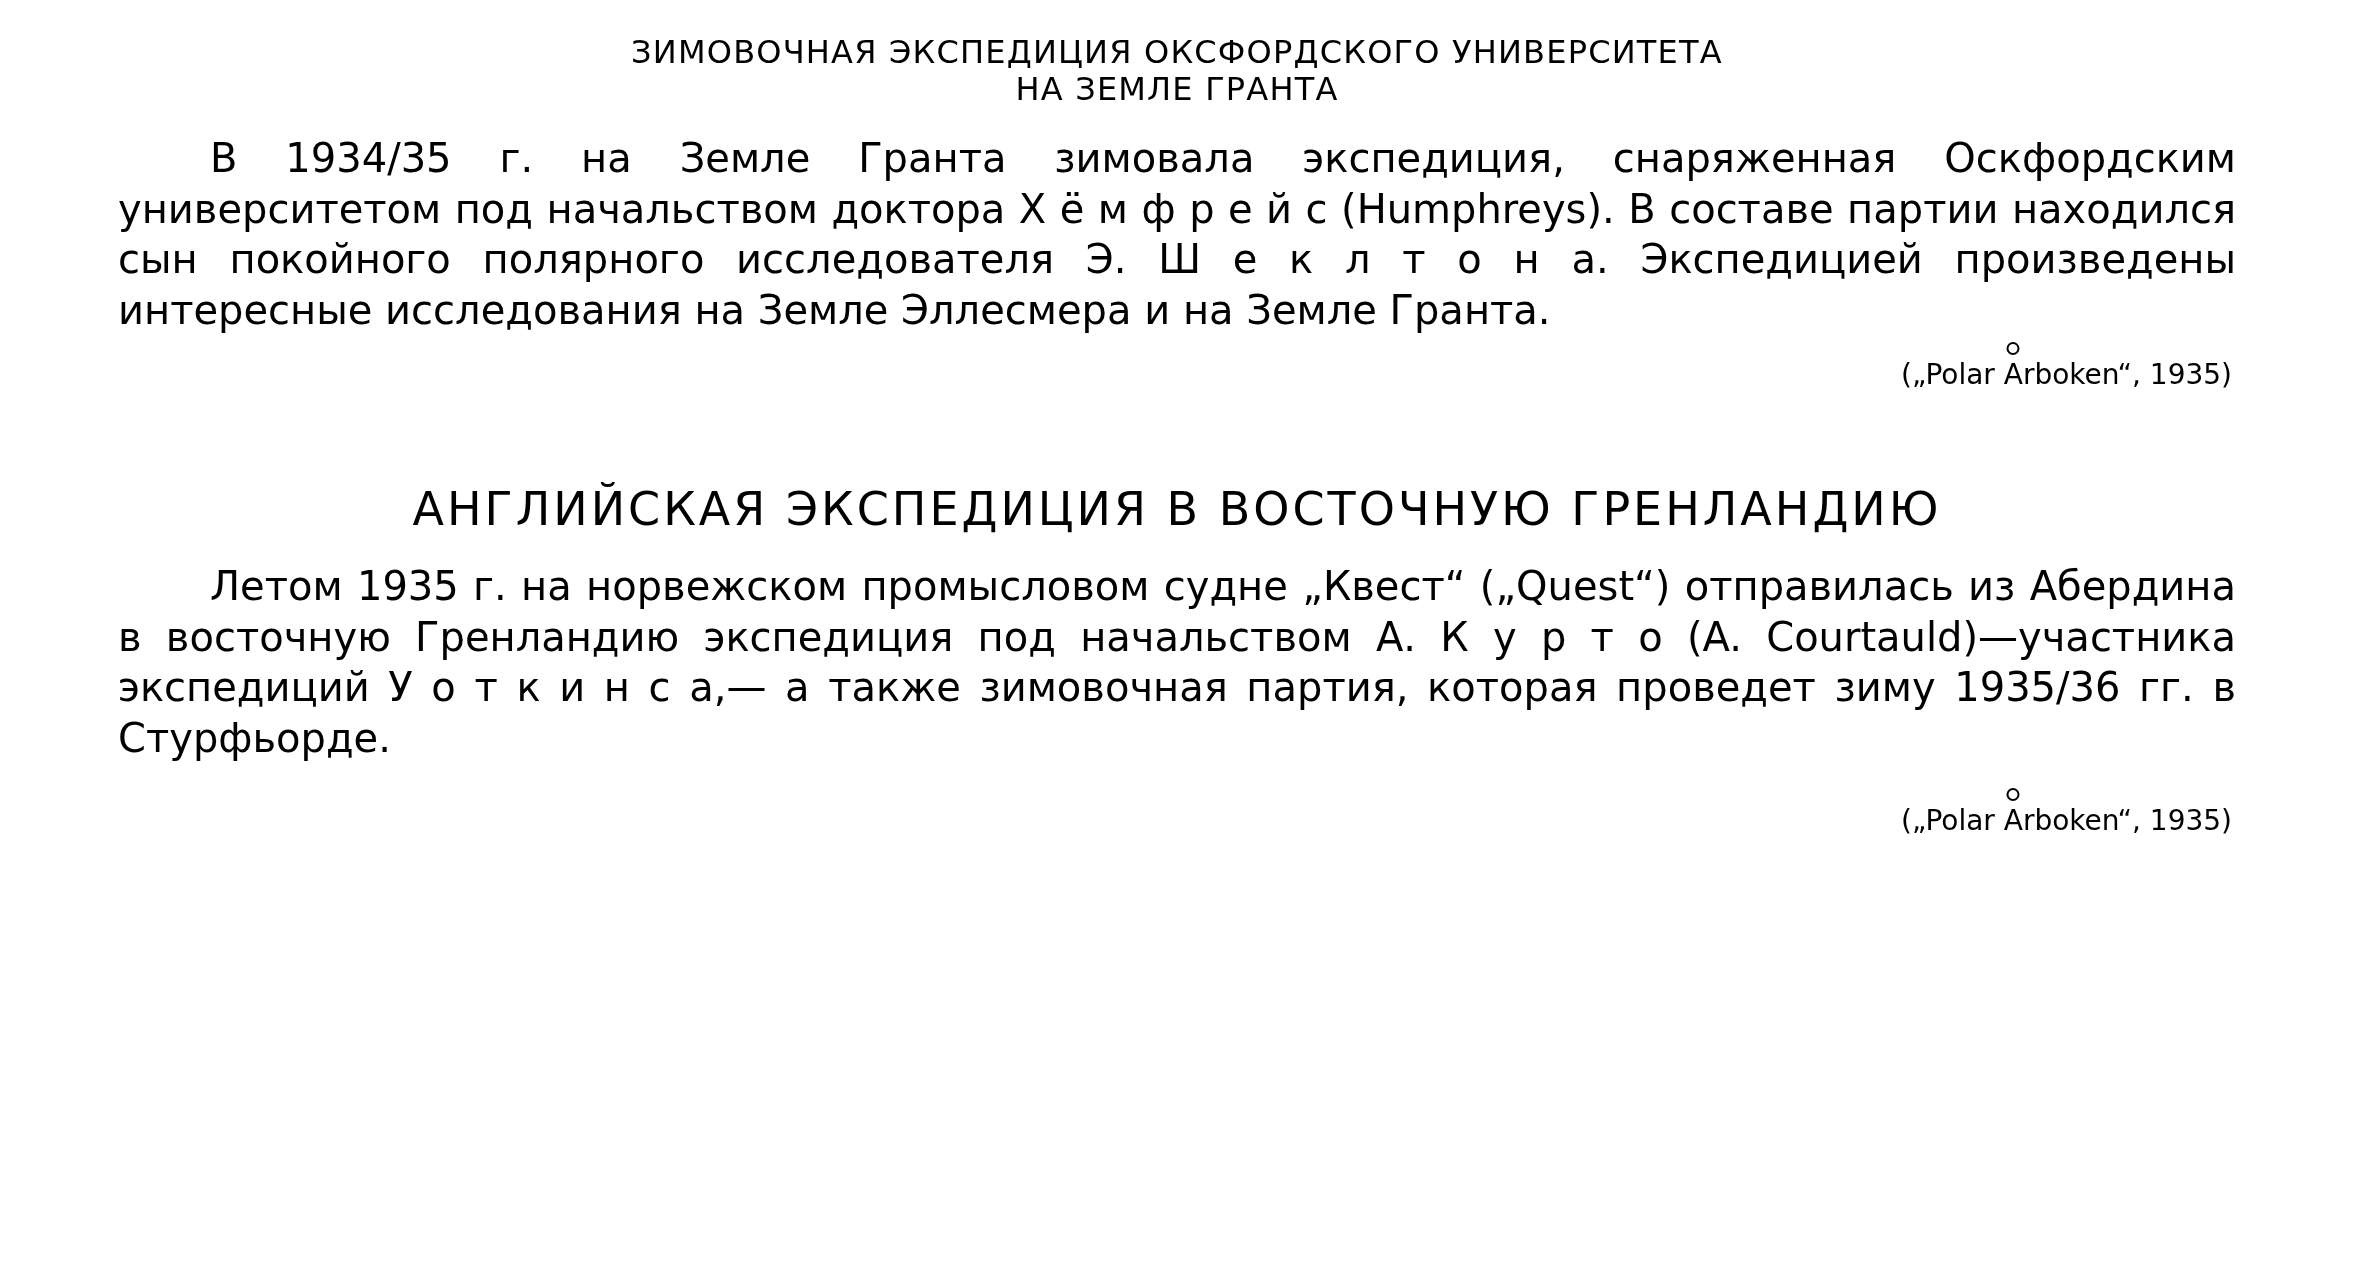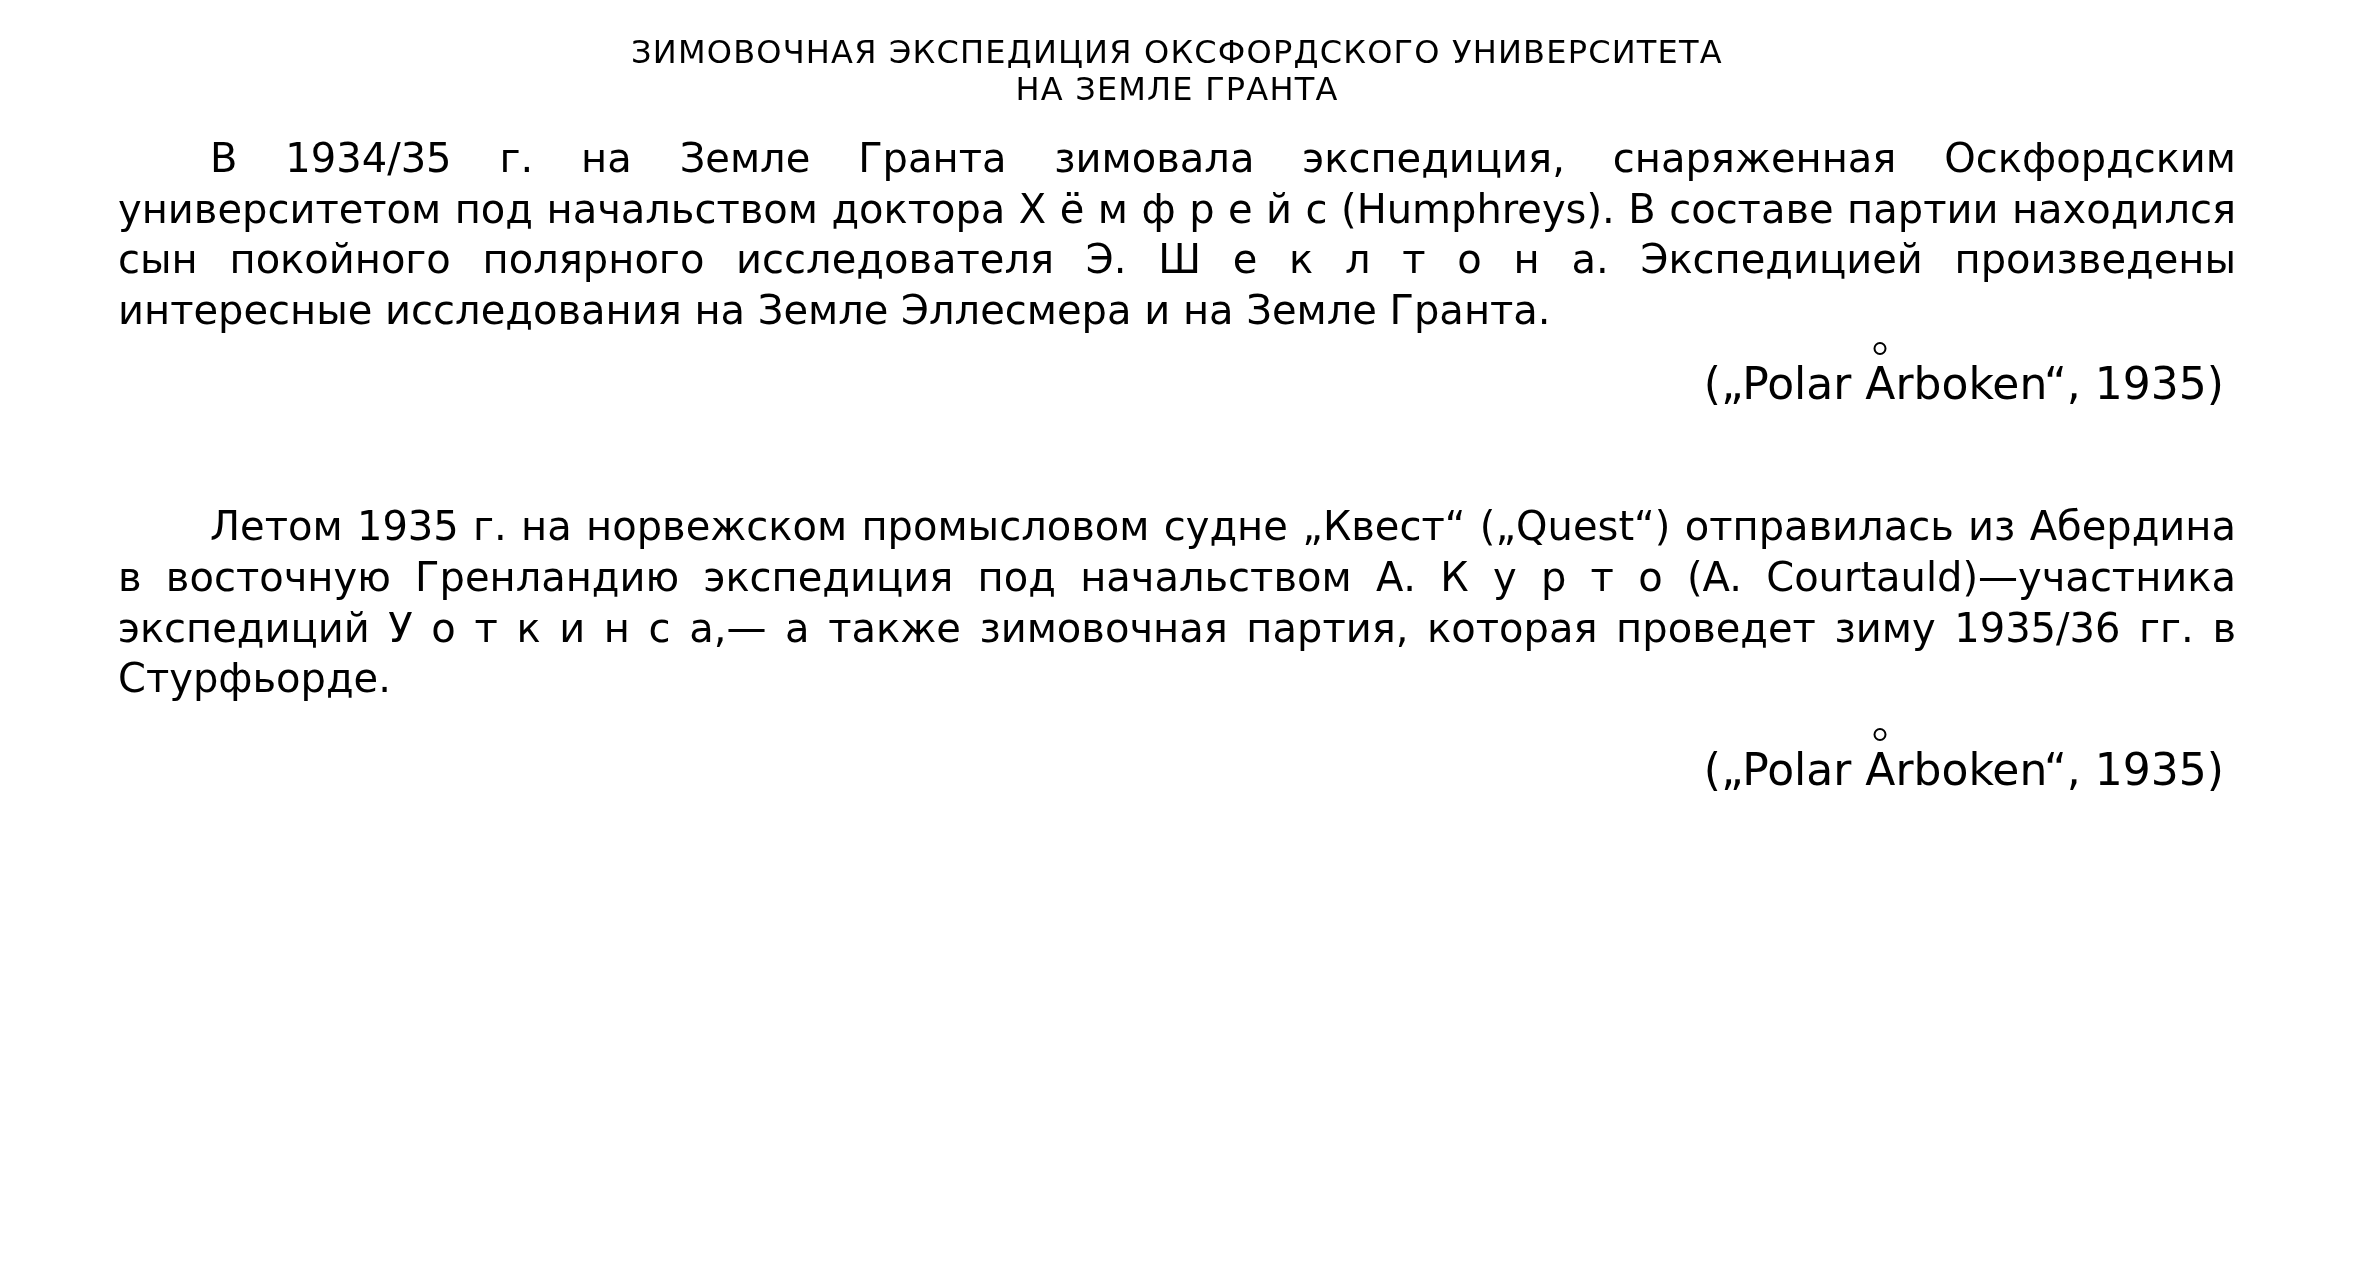--- a/index.html
+++ b/index.html
@@ -53,23 +53,23 @@
   }
   .first-block {
     margin-top: 24px;
   }
   .indent {
     display: inline-block;
     width: 92px;
   }
   .source {
     font-family: "DejaVu Sans", sans-serif;
-    font-size: 44px;
+    font-size: 28px;
     text-align: right;
-    margin: 12px;
+    margin: 4px;
   }
   .source.s1 { margin-top: 22px; }
   .source.s2 { margin-top: 40px; }
   .ring {
     position: relative;
     display: inline-block;
   }
   .ring::after {
     content: "";
     position: absolute;
@@ -90,17 +90,18 @@
 <div class="page">
 
   <div class="article">
     <h1 class="title">ЗИМОВОЧНАЯ ЭКСПЕДИЦИЯ ОКСФОРДСКОГО УНИВЕРСИТЕТА
 НА ЗЕМЛЕ ГРАНТА</h1>
     <p class="body-text first-block"><span class="indent"></span><span>В 1934/35 г. на Земле Гранта зимовала экспедиция, снаряженная Оскфордским университетом под начальством доктора Х ё м ф р е й с (Humphreys). В составе партии находился сын покойного полярного исследователя Э. Ш е к л т о н а. Экспедицией произведены интересные исследования на Земле Эллесмера и на Земле Гранта.</span></p>
     <p class="source s1"><span>(„Polar </span><span class="ring">A</span><span>rboken“, 1935)</span></p>
   </div>
 
   <div class="article gap-2">
+    <h1 class="title wide">АНГЛИЙСКАЯ ЭКСПЕДИЦИЯ В ВОСТОЧНУЮ ГРЕНЛАНДИЮ</h1>
     <p class="body-text first-block"><span class="indent"></span><span>Летом 1935 г. на норвежском промысловом судне „Квест“ („Quest“) отправилась из Абердина в восточную Гренландию экспедиция под начальством А. К у р т о (A. Courtauld)—участника экспедиций У о т к и н с а,— а также зимовочная партия, которая проведет зиму 1935/36 гг. в Стурфьорде.</span></p>
     <p class="source s2"><span>(„Polar </span><span class="ring">A</span><span>rboken“, 1935)</span></p>
   </div>
 
 </div>
 
 </body></html>

